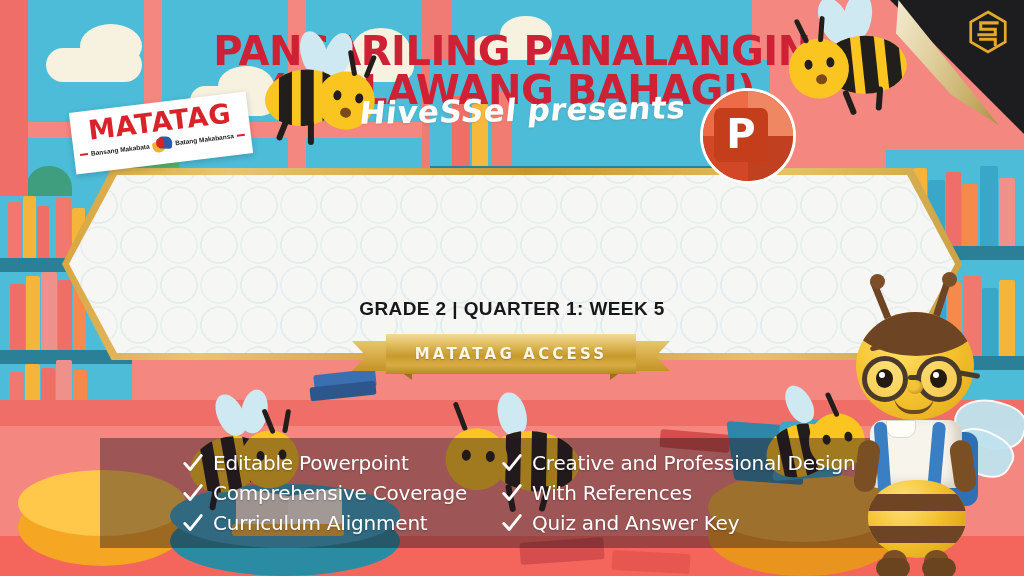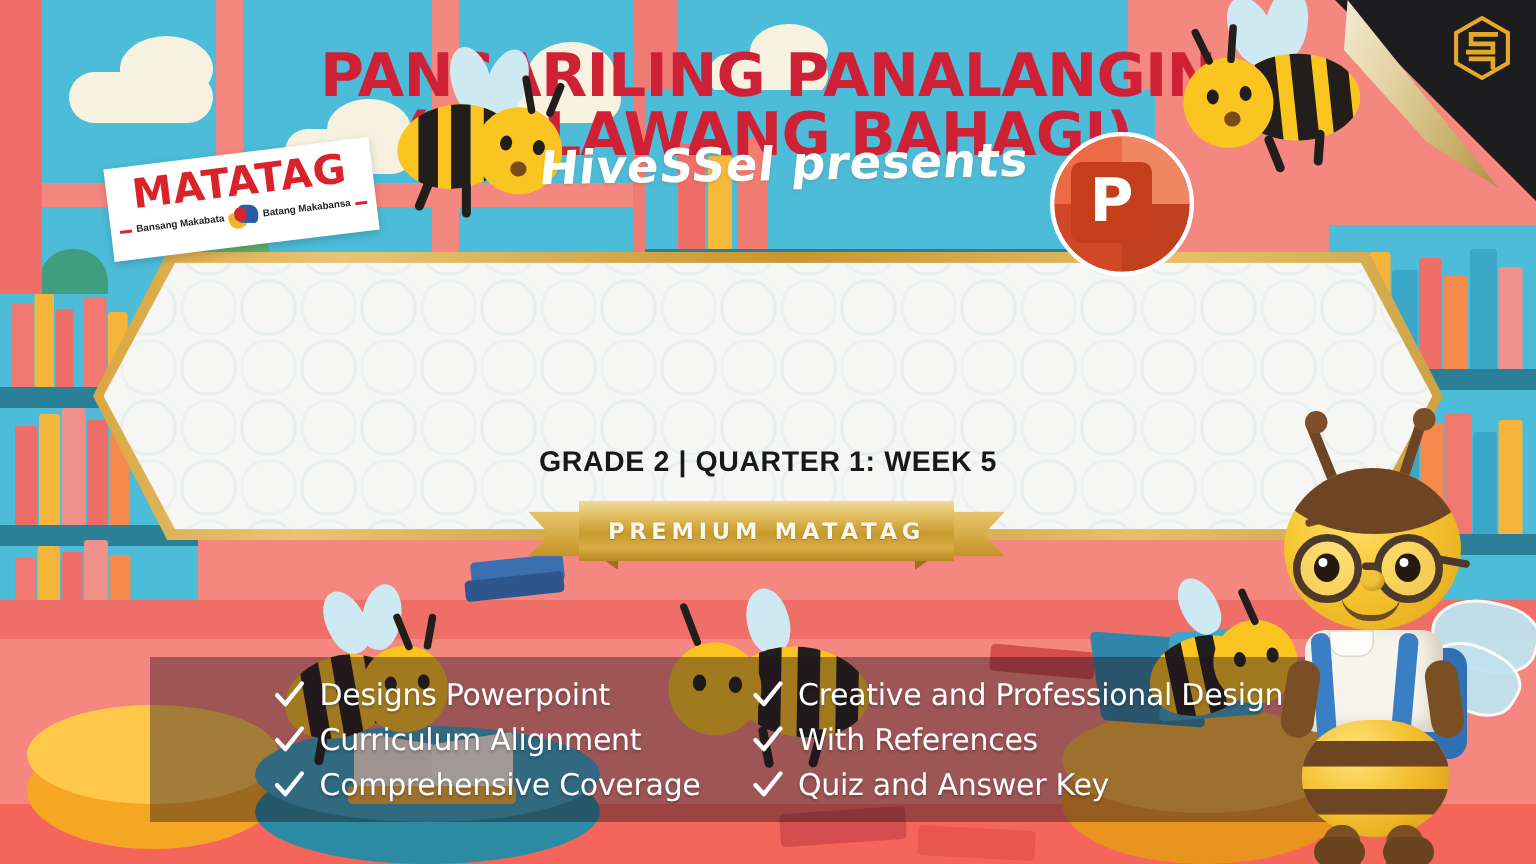--- a/index.html
+++ b/index.html
@@ -415,43 +415,43 @@
       <div class="mt-rule"></div>
     </div>
   </div>
 
   <div class="ribbon">
     <div class="rb-tailL"></div>
     <div class="rb-tailR"></div>
     <div class="rb-foldL"></div>
     <div class="rb-foldR"></div>
     <div class="rb-main">
-      <span class="rb-text">PREMIUM MATATAG</span>
+      <span class="rb-text">MATATAG ACCESS</span>
     </div>
   </div>
 
   <div class="feat-band">
     <div class="feat-col c1">
       <div class="feat-item">
         <svg class="feat-check" viewBox="0 0 24 24">
             <path d="M3 12.5 L9 19 L21 4" stroke="#ffffff" stroke-width="3.2" fill="none" stroke-linecap="round" stroke-linejoin="round"></path>
           </svg>
-        <span class="feat-label">Designs Powerpoint</span>
+        <span class="feat-label">Editable Powerpoint</span>
+      </div>
+      <div class="feat-item">
+        <svg class="feat-check" viewBox="0 0 24 24">
+            <path d="M3 12.5 L9 19 L21 4" stroke="#ffffff" stroke-width="3.2" fill="none" stroke-linecap="round" stroke-linejoin="round"></path>
+          </svg>
+        <span class="feat-label">Comprehensive Coverage</span>
       </div>
       <div class="feat-item">
         <svg class="feat-check" viewBox="0 0 24 24">
             <path d="M3 12.5 L9 19 L21 4" stroke="#ffffff" stroke-width="3.2" fill="none" stroke-linecap="round" stroke-linejoin="round"></path>
           </svg>
         <span class="feat-label">Curriculum Alignment</span>
-      </div>
-      <div class="feat-item">
-        <svg class="feat-check" viewBox="0 0 24 24">
-            <path d="M3 12.5 L9 19 L21 4" stroke="#ffffff" stroke-width="3.2" fill="none" stroke-linecap="round" stroke-linejoin="round"></path>
-          </svg>
-        <span class="feat-label">Comprehensive Coverage</span>
       </div>
     </div>
 
     <div class="feat-col c2">
       <div class="feat-item">
         <svg class="feat-check" viewBox="0 0 24 24">
             <path d="M3 12.5 L9 19 L21 4" stroke="#ffffff" stroke-width="3.2" fill="none" stroke-linecap="round" stroke-linejoin="round"></path>
           </svg>
         <span class="feat-label">Creative and Professional Designs</span>
       </div>

